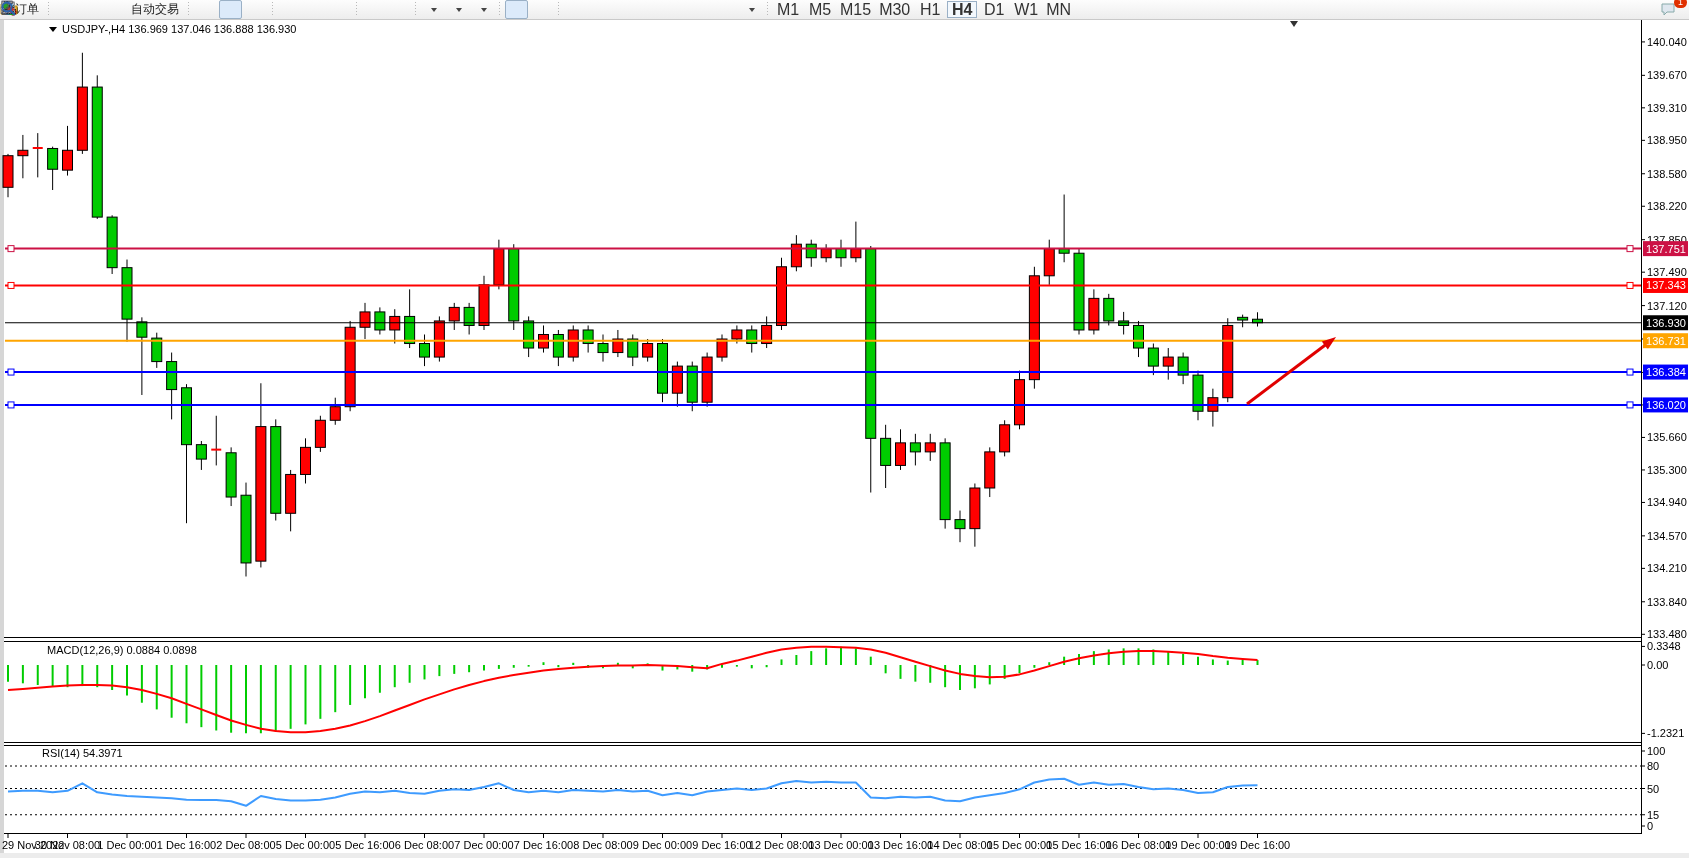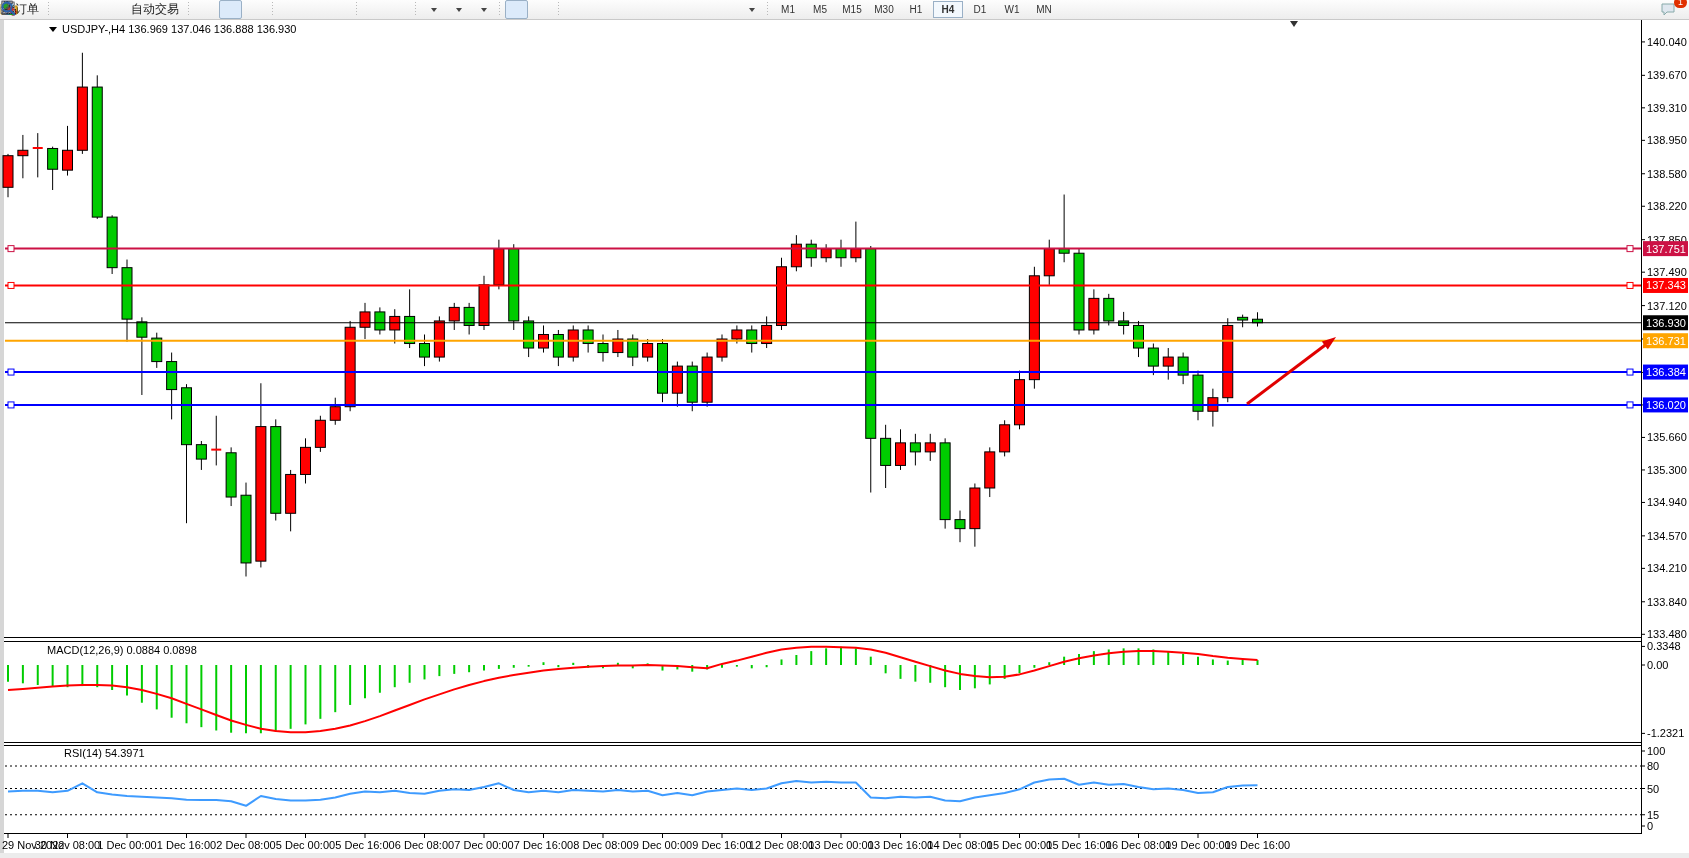--- a/index.html
+++ b/index.html
@@ -13,21 +13,21 @@
   .sep{width:5px;height:15px;margin:0 2px;
        background:repeating-linear-gradient(to bottom,#b9b9b9 0 1px,transparent 1px 3px);
        background-size:1px 100%;background-repeat:no-repeat;background-position:2px 0;}
   .tbtn{display:flex;align-items:center;justify-content:center;min-width:21px;height:17px;
         margin:0 1px;border:1px solid transparent;border-radius:2px;cursor:default;}
   .tbtn.pressed{border-color:#9ab0c6;background:#dceafa;}
   .tbtn .lbl{margin:0 3px 0 1px;white-space:nowrap;}
   .caret{width:0;height:0;border-left:3px solid transparent;border-right:3px solid transparent;
          border-top:4px solid #444;margin-left:2px;}
   .tfbtn{min-width:24px;height:15px;padding:0 2px;margin:0 1px;display:flex;align-items:center;
-         justify-content:center;font-size:10px;color:#333;border:1px solid transparent;}
+         justify-content:center;font-size:16px;color:#333;border:1px solid transparent;}
   .tfbtn.active{border-color:#9ab0c6;background:#f3f8fd;font-weight:bold;}
   .tb-right{margin-left:auto;display:flex;align-items:center;margin-right:6px;}
   .badge{position:absolute;top:-4px;right:-6px;background:#e03000;color:#fff;font-size:9px;
          border-radius:7px;min-width:11px;height:11px;line-height:11px;text-align:center;padding:0 1px;}
   .chatwrap{position:relative;}
   
   .ovl{position:absolute;z-index:5;font-size:11px;color:#000;white-space:nowrap;margin-left:40px;}
   .title-ovl{left:9px;top:23px;display:flex;align-items:center;gap:5px;}
   .tri-down{width:0;height:0;border-left:4px solid transparent;border-right:4px solid transparent;
             border-top:5px solid #000;}
@@ -693,15 +693,15 @@
         <line x1="1257.5" y1="833.5" x2="1257.5" y2="838" stroke="#000"></line>
         <text x="1257.5" y="849" text-anchor="middle">19 Dec 16:00</text>
       </g>
     </svg>
 
   <div class="ovl title-ovl">
     <span class="tri-down"></span>
     <span>USDJPY-,H4  136.969 137.046 136.888 136.930</span>
   </div>
   <div class="ovl" style="left:7px;top:644px;">MACD(12,26,9) 0.0884 0.0898</div>
-  <div class="ovl" style="left:24px;top:747px;">RSI(14) 54.3971</div>
+  <div class="ovl" style="left:2px;top:747px;">RSI(14) 54.3971</div>
 
 </div>
 
 </body></html>

